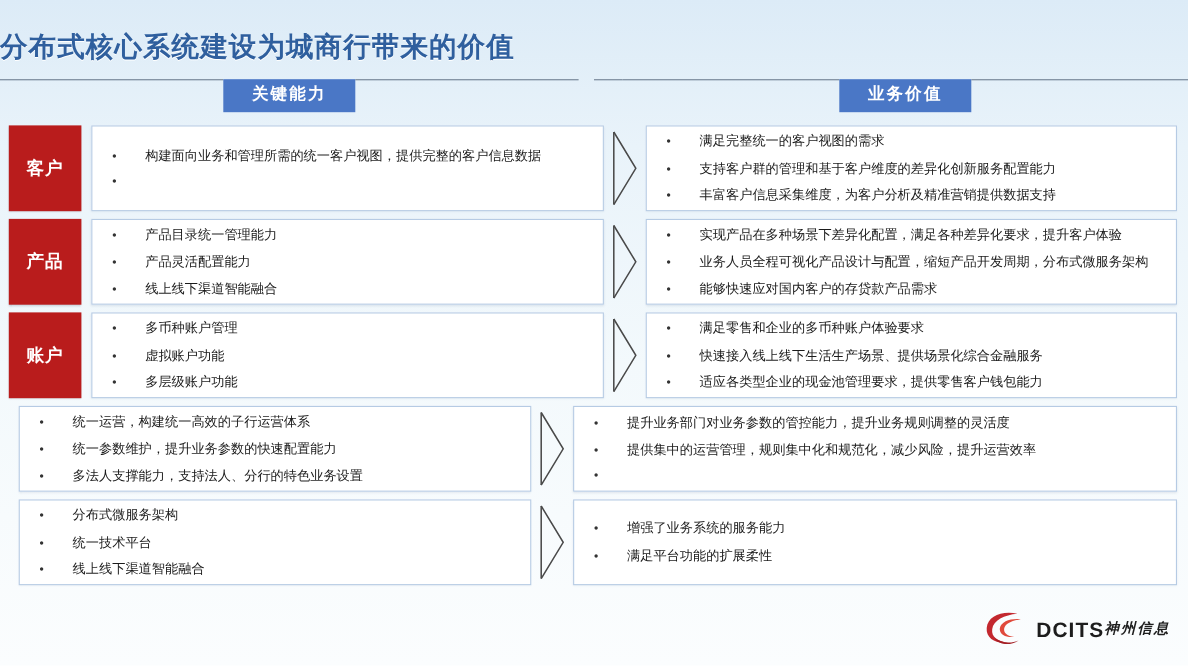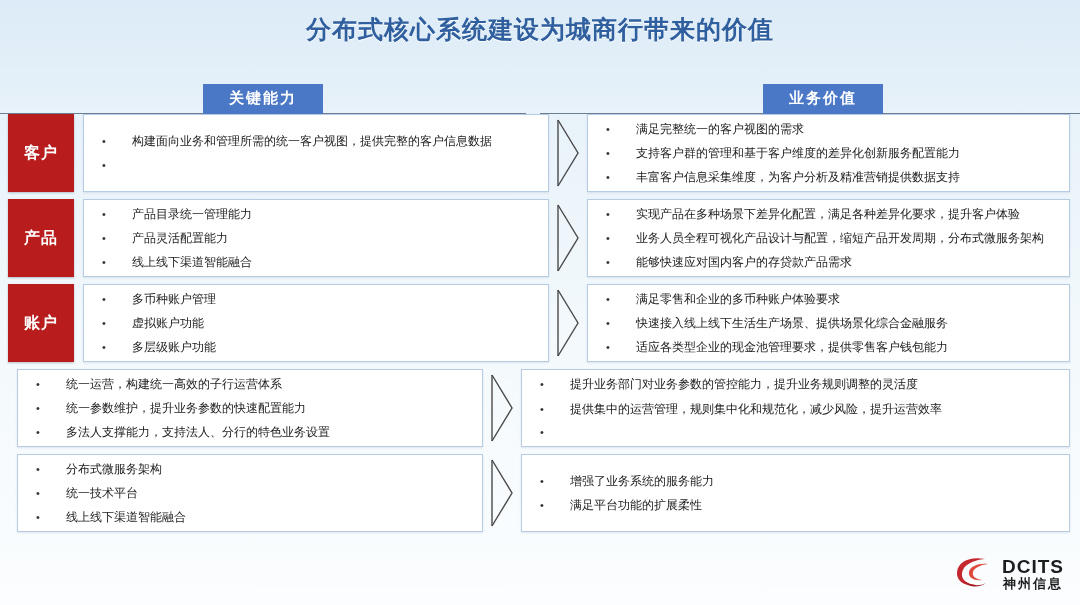--- a/index.html
+++ b/index.html
@@ -10,43 +10,42 @@
     width: 1080px;
     height: 605px;
     overflow: hidden;
     font-family: "Liberation Sans", "DejaVu Sans", sans-serif;
     background: linear-gradient(180deg, #dcebf7 0%, #e9f3fa 22%, #f3f9fc 55%, #fbfdfe 100%);
     position: relative;
   }
 
   
   .slide-title {
-    text-align: center;
     font-size: 25px;
     font-weight: bold;
     color: #2f5f9e;
     letter-spacing: 1px;
-    padding-top: 14px;
+    padding-top: 28px;
     line-height: 1.2;
     text-shadow: 0 1px 0 #ffffff;
     user-select: none;
   }
 
   
   .banners {
     position: absolute;
     top: 72px;
     left: 0;
     width: 1080px;
     height: 42px;
     display: flex;
   }
   .banner-wrap {
     display: flex;
-    align-items: flex-end;
+    align-items: flex-start;
     height: 42px;
   }
   .banner-wrap.left  { width: 566px; }
   .banner-wrap.right { width: 514px; }
   .rule {
     flex: 1 1 auto;
     height: 1px;
     background: #6f7f92;
   }
   .rule.short { flex: 0 0 26px; }
@@ -138,35 +137,36 @@
     right: 16px;
     bottom: 12px;
     display: flex;
     align-items: center;
     gap: 7px;
     user-select: none;
   }
   .logo-mark { flex: 0 0 auto; }
   .logo-text {
     display: flex;
-    flex-direction: column;
+    flex-direction: row;
     line-height: 1.05;
     text-align: center;
   }
   .logo-en {
     font-size: 19px;
     font-weight: bold;
     color: #1d1d1d;
     letter-spacing: 1px;
   }
   .logo-cn {
     font-size: 13px;
     font-weight: bold;
     color: #1d1d1d;
     letter-spacing: 2px;
+    font-style: italic;
   }
 </style>
 </head>
 <body>
 
 <div class="slide-title">分布式核心系统建设为城商行带来的价值</div>
 
 <div class="banners">
   <div class="banner-wrap left">
     <div class="rule"></div>

